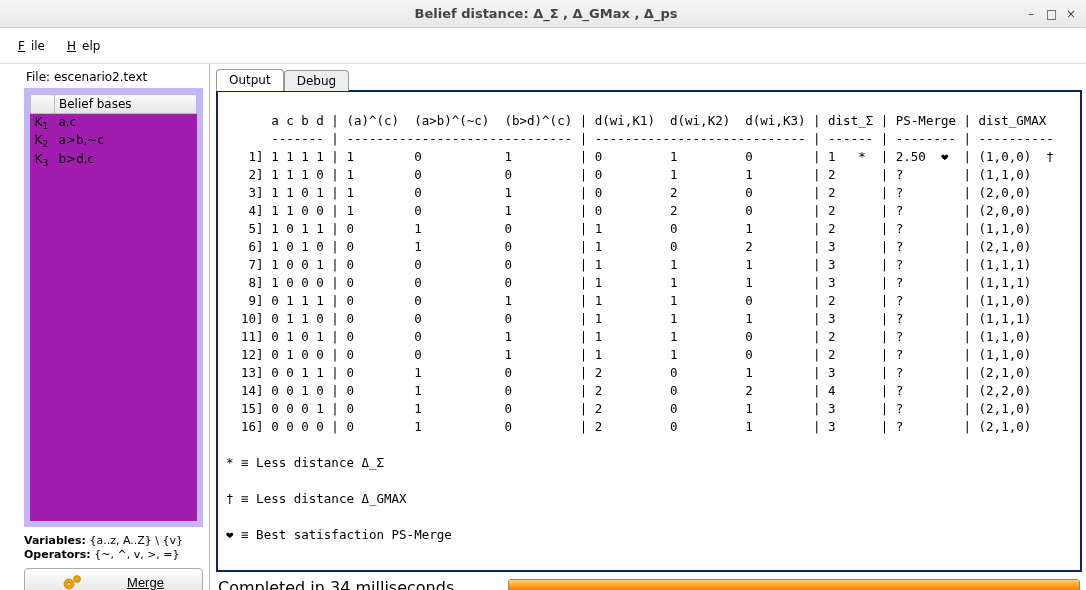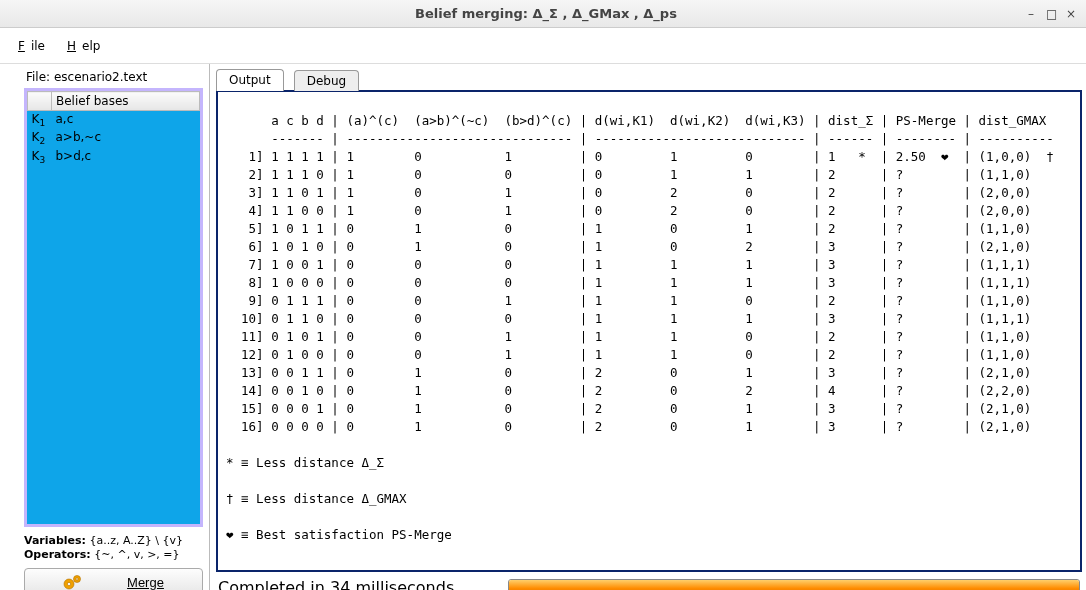--- a/index.html
+++ b/index.html
@@ -11,56 +11,56 @@
 .titlebar .wc span { width: 10px; display: inline-block; text-align: center; cursor: default; }
 
 .menubar { height: 36px; display: flex; align-items: center; padding: 0 6px; gap: 4px; border-bottom: 1px solid #ddd; }
 .menubar span { padding: 2px 6px; }
 .menubar .accel { text-decoration: underline; }
 
 .client { display: flex; height: 538px; }
 .sidebar { width: 210px; border-right: 1px solid #bbb; padding: 4px 6px 6px 24px; display: flex; flex-direction: column; }
 .sidebar .flabel { font-size: 12px; padding: 2px 0 4px 2px; }
 
-.bb-list { border: 3px solid #c4b5fd; background: #0ea5e9; flex: 1 1 auto; overflow: auto; }
+.bb-list { border: 6px solid #c4b5fd; background: #a21caf; flex: 1 1 auto; overflow: auto; }
 .bb-list table { border-collapse: collapse; width: 100%; font-size: 12px; }
 .bb-list th { background: linear-gradient(to bottom, #fbfbfb 0%, #e6e6e6 100%); border: 1px solid #bbb; padding: 2px 4px; font-weight: normal; text-align: left; }
 .bb-list th:first-child { width: 24px; }
 .bb-list td { padding: 1px 4px; vertical-align: top; }
 .bb-list td.kcol { width: 24px; margin-top: 39px; }
 .bb-list sub { font-size: 9px; }
 
 .side-bottom { margin-top: 6px; font-size: 11px; }
 .side-bottom .line { margin: 1px 0; }
 .side-bottom b { font-weight: bold; }
 
 .merge-btn { margin-top: 6px; width: 100%; height: 28px; border: 1px solid #aaa; border-radius: 4px; background: linear-gradient(to bottom, #fdfdfd 0%, #e6e6e6 100%); cursor: pointer; display: flex; align-items: center; justify-content: center; gap: 6px; font-size: 13px; }
 .merge-btn .gears { width: 18px; height: 14px; position: relative; }
 .merge-btn .gears svg { position: absolute; top: -2px; left: 0; }
 .merge-btn .lbl { text-decoration: underline; margin-left: 40px; }
 
 .main { flex: 1; display: flex; flex-direction: column; padding: 2px 4px 4px 6px; overflow: hidden; }
-.tabs { height: 24px; display: flex; align-items: flex-end; gap: 10px; }
+.tabs { height: 24px; display: flex; align-items: flex-end; gap: 0; }
 .tab { border: 1px solid #999; border-bottom: none; border-radius: 4px 4px 0 0; padding: 3px 12px; background: #eee; font-size: 12px; position: relative; top: 1px; }
 .tab.active { background: #fff; z-index: 2; padding-bottom: 4px; }
 
 .output-frame { flex: 1; border: 2px solid #0a246a; background: #fff; overflow: auto; padding: 20px 8px; }
 .output-frame pre { font-family: "DejaVu Sans Mono", "Liberation Mono", monospace; font-size: 12.5px; line-height: 18px; white-space: pre; }
 
 .status { height: 22px; display: flex; align-items: center; gap: 10px; margin-top: 4px; padding: 0 2px; }
 .status .msg { font-size: 16px; min-width: 280px; }
 .status .progress { flex: 1; height: 16px; border: 1px solid #888; border-radius: 3px; background: #eee; overflow: hidden; }
 .status .progress .bar { height: 100%; width: 100%; background: linear-gradient(to bottom, #ffcf6b 0%, #ff8c00 60%, #e67300 100%); }
 </style>
 </head>
 <body>
 
 <div class="titlebar">
   <span style="width:60px"></span>
-  <span class="title">Belief merging: Δ_Σ , Δ_GMax , Δ_ps</span>
+  <span class="title">Belief distance: Δ_Σ , Δ_GMax , Δ_ps</span>
   <span class="wc">
     <span>–</span>
     <span>□</span>
     <span>×</span>
   </span>
 </div>
 
 <div class="menubar">
   <span><span class="accel">F</span>ile</span>
   <span><span class="accel">H</span>elp</span>

